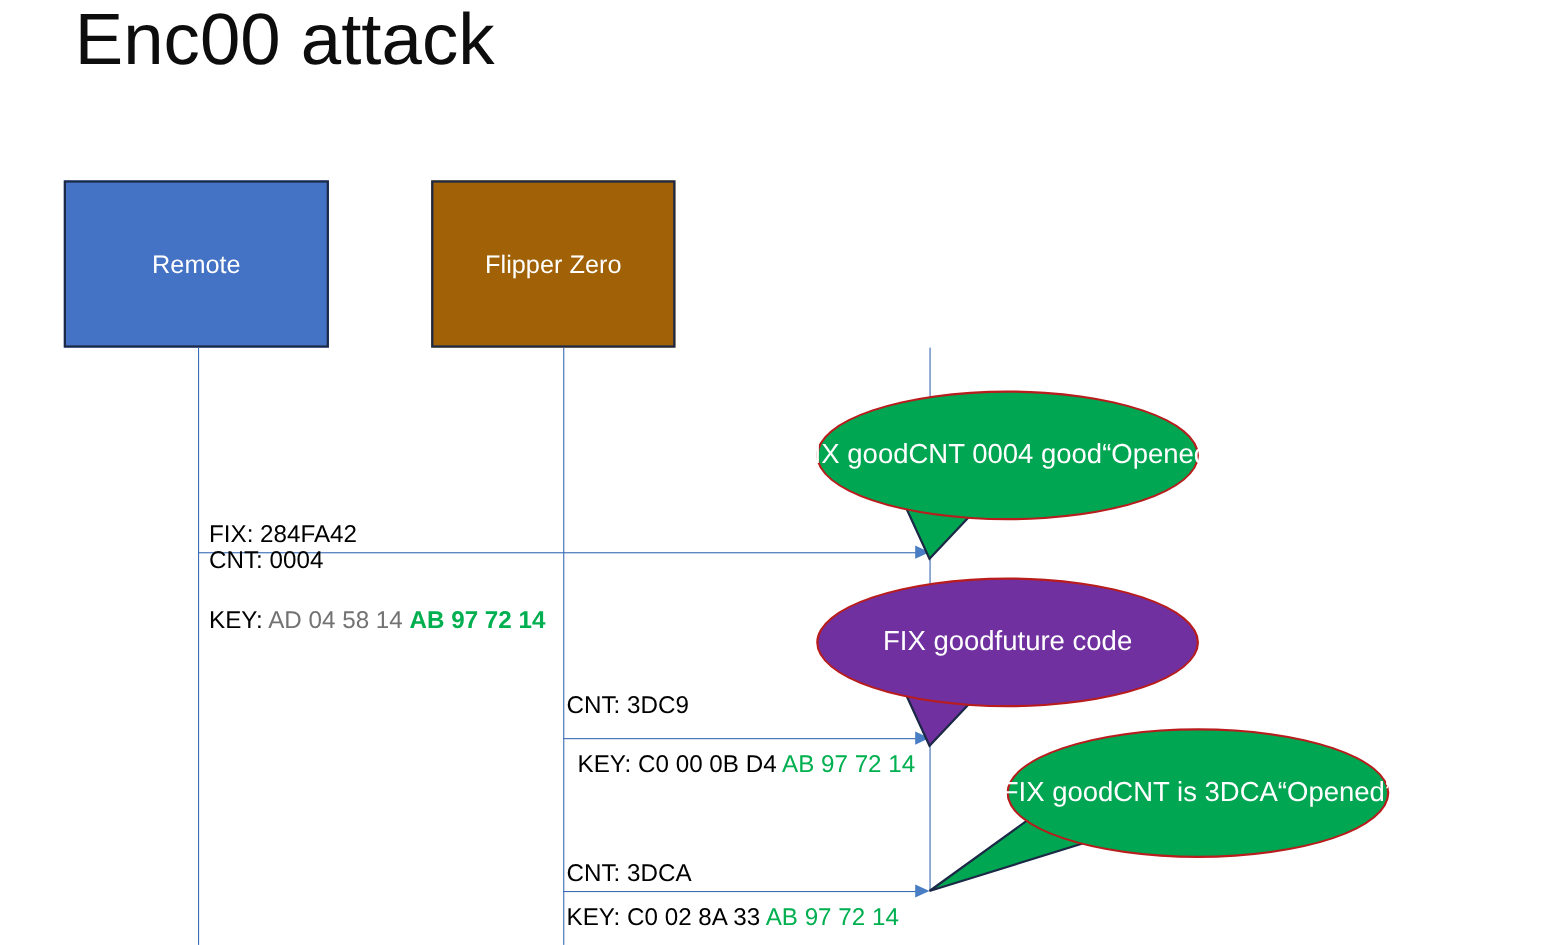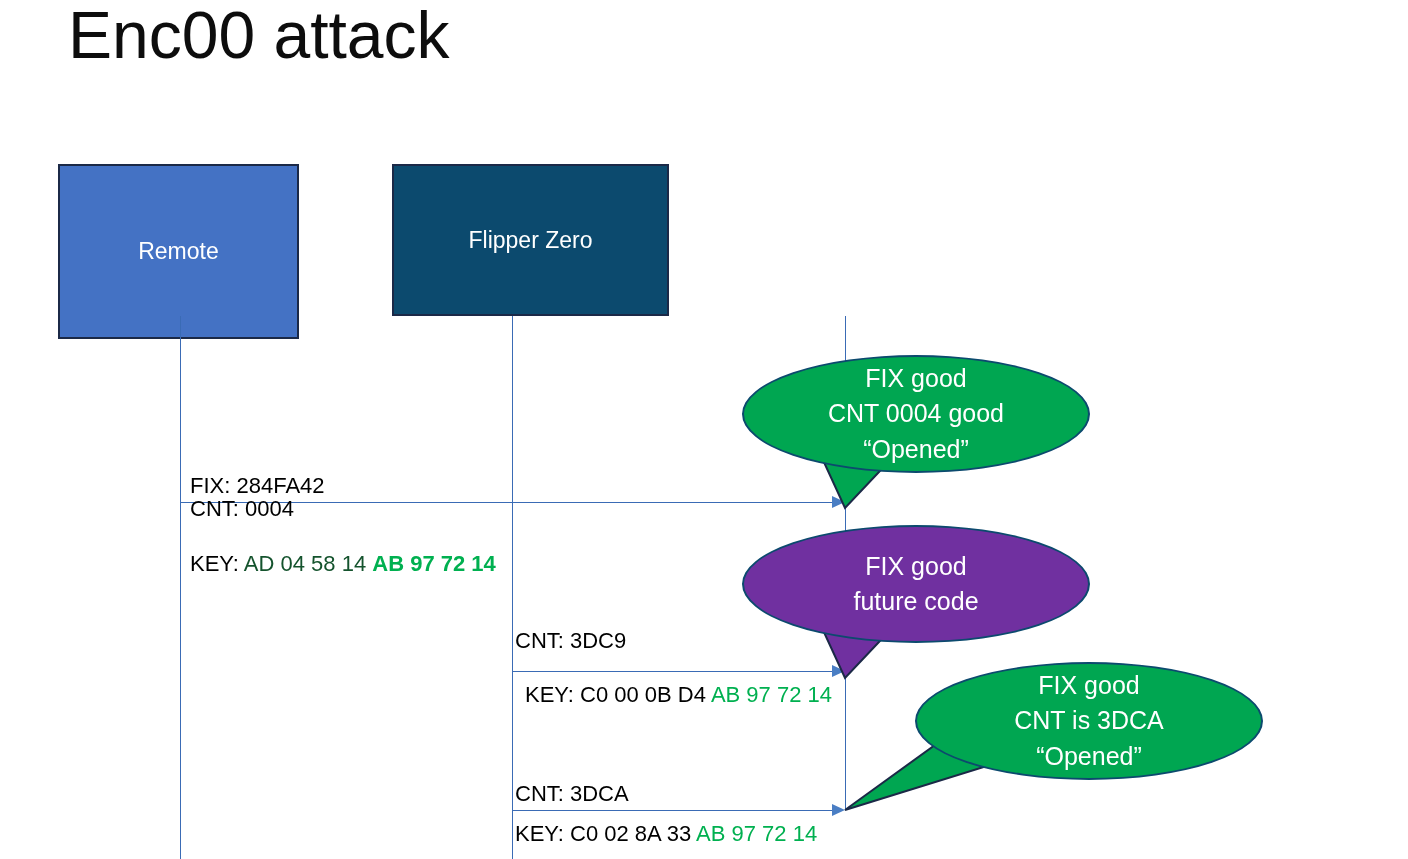--- a/index.html
+++ b/index.html
@@ -60,29 +60,29 @@
     border-bottom: 6px solid transparent;
     border-left: 13px solid #4a7ec4;
   }
   .msg {
     position: absolute;
     font-size: 22px;
     color: #000000;
     white-space: nowrap;
     line-height: 1.18;
   }
-  .k-red { color: #14532d; }
+  .k-red { color: #737373; }
   .k-green { color: #00B050; }
   .k-green-b { color: #00B050; font-weight: bold; }
   .bubble {
     position: absolute;
-    border: 2px solid #0c4a6e;
+    border: 2px solid #b91c1c;
     border-radius: 50%;
     display: flex;
-    flex-direction: column;
+    flex-direction: row;
     align-items: center;
     justify-content: center;
     box-sizing: border-box;
     text-align: center;
   }
   .bubble-line {
     color: #ffffff;
     font-size: 25px;
     line-height: 1.42;
     white-space: nowrap;
@@ -91,25 +91,25 @@
     position: absolute;
   }
 </style>
 </head>
 <body>
 
 <div id="canvas">
 
   <div id="slide-title">Enc00 attack</div>
 
-  <div class="actor-box" style="left:58px; top:164px; width:241px; height:175px; background:#4472C4;">
+  <div class="actor-box" style="left:58px; top:164px; width:241px; height:152px; background:#4472C4;">
     <span class="actor-label">Remote</span>
   </div>
 
-  <div class="actor-box" style="left:392px; top:164px; width:277px; height:152px; background:#0c4a6e;">
+  <div class="actor-box" style="left:392px; top:164px; width:222px; height:152px; background:#a16207;">
     <span class="actor-label">Flipper Zero</span>
   </div>
 
 
   <div class="lifeline" style="left:180px; top:316px; height:543px;"></div>
   <div class="lifeline" style="left:512px; top:316px; height:543px;"></div>
   <div class="lifeline" style="left:845px; top:316px; height:494px;"></div>
 
   <div class="hline" style="left:180px; top:502px; width:653px;"></div>
   <div class="arrowhead" style="left:832px; top:496px;"></div>

